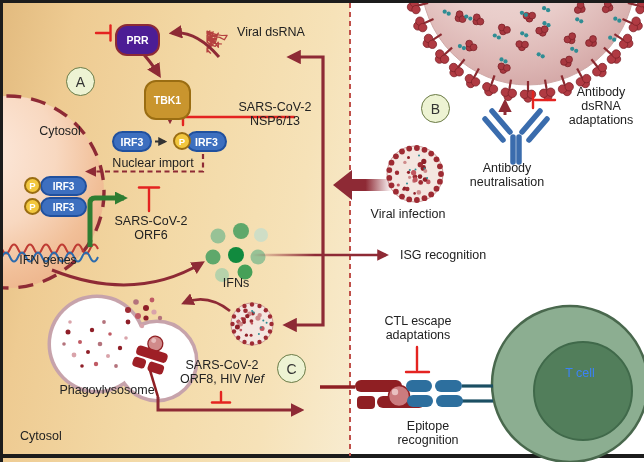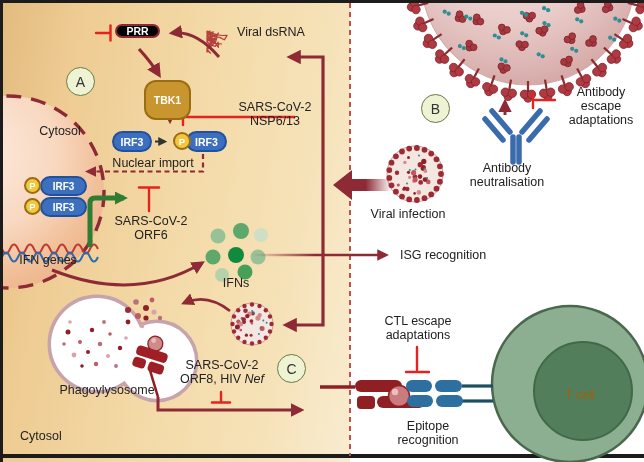--- a/index.html
+++ b/index.html
@@ -438,21 +438,21 @@
         <line x1="406" y1="372" x2="429" y2="372"></line>
       <line x1="555" y1="100" x2="535" y2="100"></line>
         <line x1="533" y1="92" x2="533" y2="108"></line>
     </g>
   </svg>
 
   <div class="badge" style="left:66px;top:67px">A</div>
   <div class="badge" style="left:421px;top:94px">B</div>
   <div class="badge" style="left:277px;top:354px">C</div>
 
-  <div class="pill" style="left:115px;top:24px;width:45px;height:14px;background:#000000;border-color:#8e2a35">PRR</div>
+  <div class="pill" style="left:115px;top:24px;width:45px;height:32px;background:#4c1d95;border-color:#8e2a35">PRR</div>
   <div class="pill" style="left:144px;top:80px;width:47px;height:40px;background:#c9952e;border-color:#9a6d12">TBK1</div>
   <div class="pill" style="left:112px;top:131px;width:40px;height:21px;background:#3d6fbf;border-color:#20509e">IRF3</div>
   <div class="pill" style="left:186px;top:131px;width:41px;height:21px;background:#3d6fbf;border-color:#20509e">IRF3</div>
   <div class="pcirc" style="left:173px;top:132px;width:18px;height:18px">P</div>
   <div class="pill" style="left:40px;top:176px;width:47px;height:20px;background:#3d6fbf;border-color:#20509e;font-size:10px">IRF3</div>
   <div class="pcirc" style="left:24px;top:177px;width:17px;height:17px">P</div>
   <div class="pill" style="left:40px;top:197px;width:47px;height:20px;background:#3d6fbf;border-color:#20509e;font-size:10px">IRF3</div>
   <div class="pcirc" style="left:24px;top:198px;width:17px;height:17px">P</div>
 
   <div class="lbl" style="left:271px;top:25px">Viral dsRNA</div>
@@ -476,29 +476,29 @@
   <div class="lbl la" style="left:20px;top:429px">Cytosol</div>
 
   <div class="lbl la" style="left:400px;top:248px">ISG recognition</div>
   <div class="lbl" style="left:408px;top:207px">Viral infection</div>
   <div class="lbl" style="left:507px;top:161px">
     <div>Antibody</div>
       <div>neutralisation</div>
   </div>
   <div class="lbl" style="left:601px;top:85px">
     <div>Antibody</div>
-      <div>escape</div>
+      <div>dsRNA</div>
       <div>adaptations</div>
   </div>
   <div class="lbl" style="left:418px;top:314px">
     <div>CTL escape</div>
       <div>adaptations</div>
   </div>
   <div class="lbl" style="left:428px;top:419px">
     <div>Epitope</div>
       <div>recognition</div>
   </div>
-  <div class="lbl" style="left:580px;top:388px;color:#a16207">T cell</div>
+  <div class="lbl" style="left:580px;top:366px;color:#3b82f6">T cell</div>
 
   <div id="frame-top" class="frame"></div>
   <div id="frame-left" class="frame"></div>
   <div id="frame-bottom" class="frame"></div>
 </div>
 
 </body></html>

